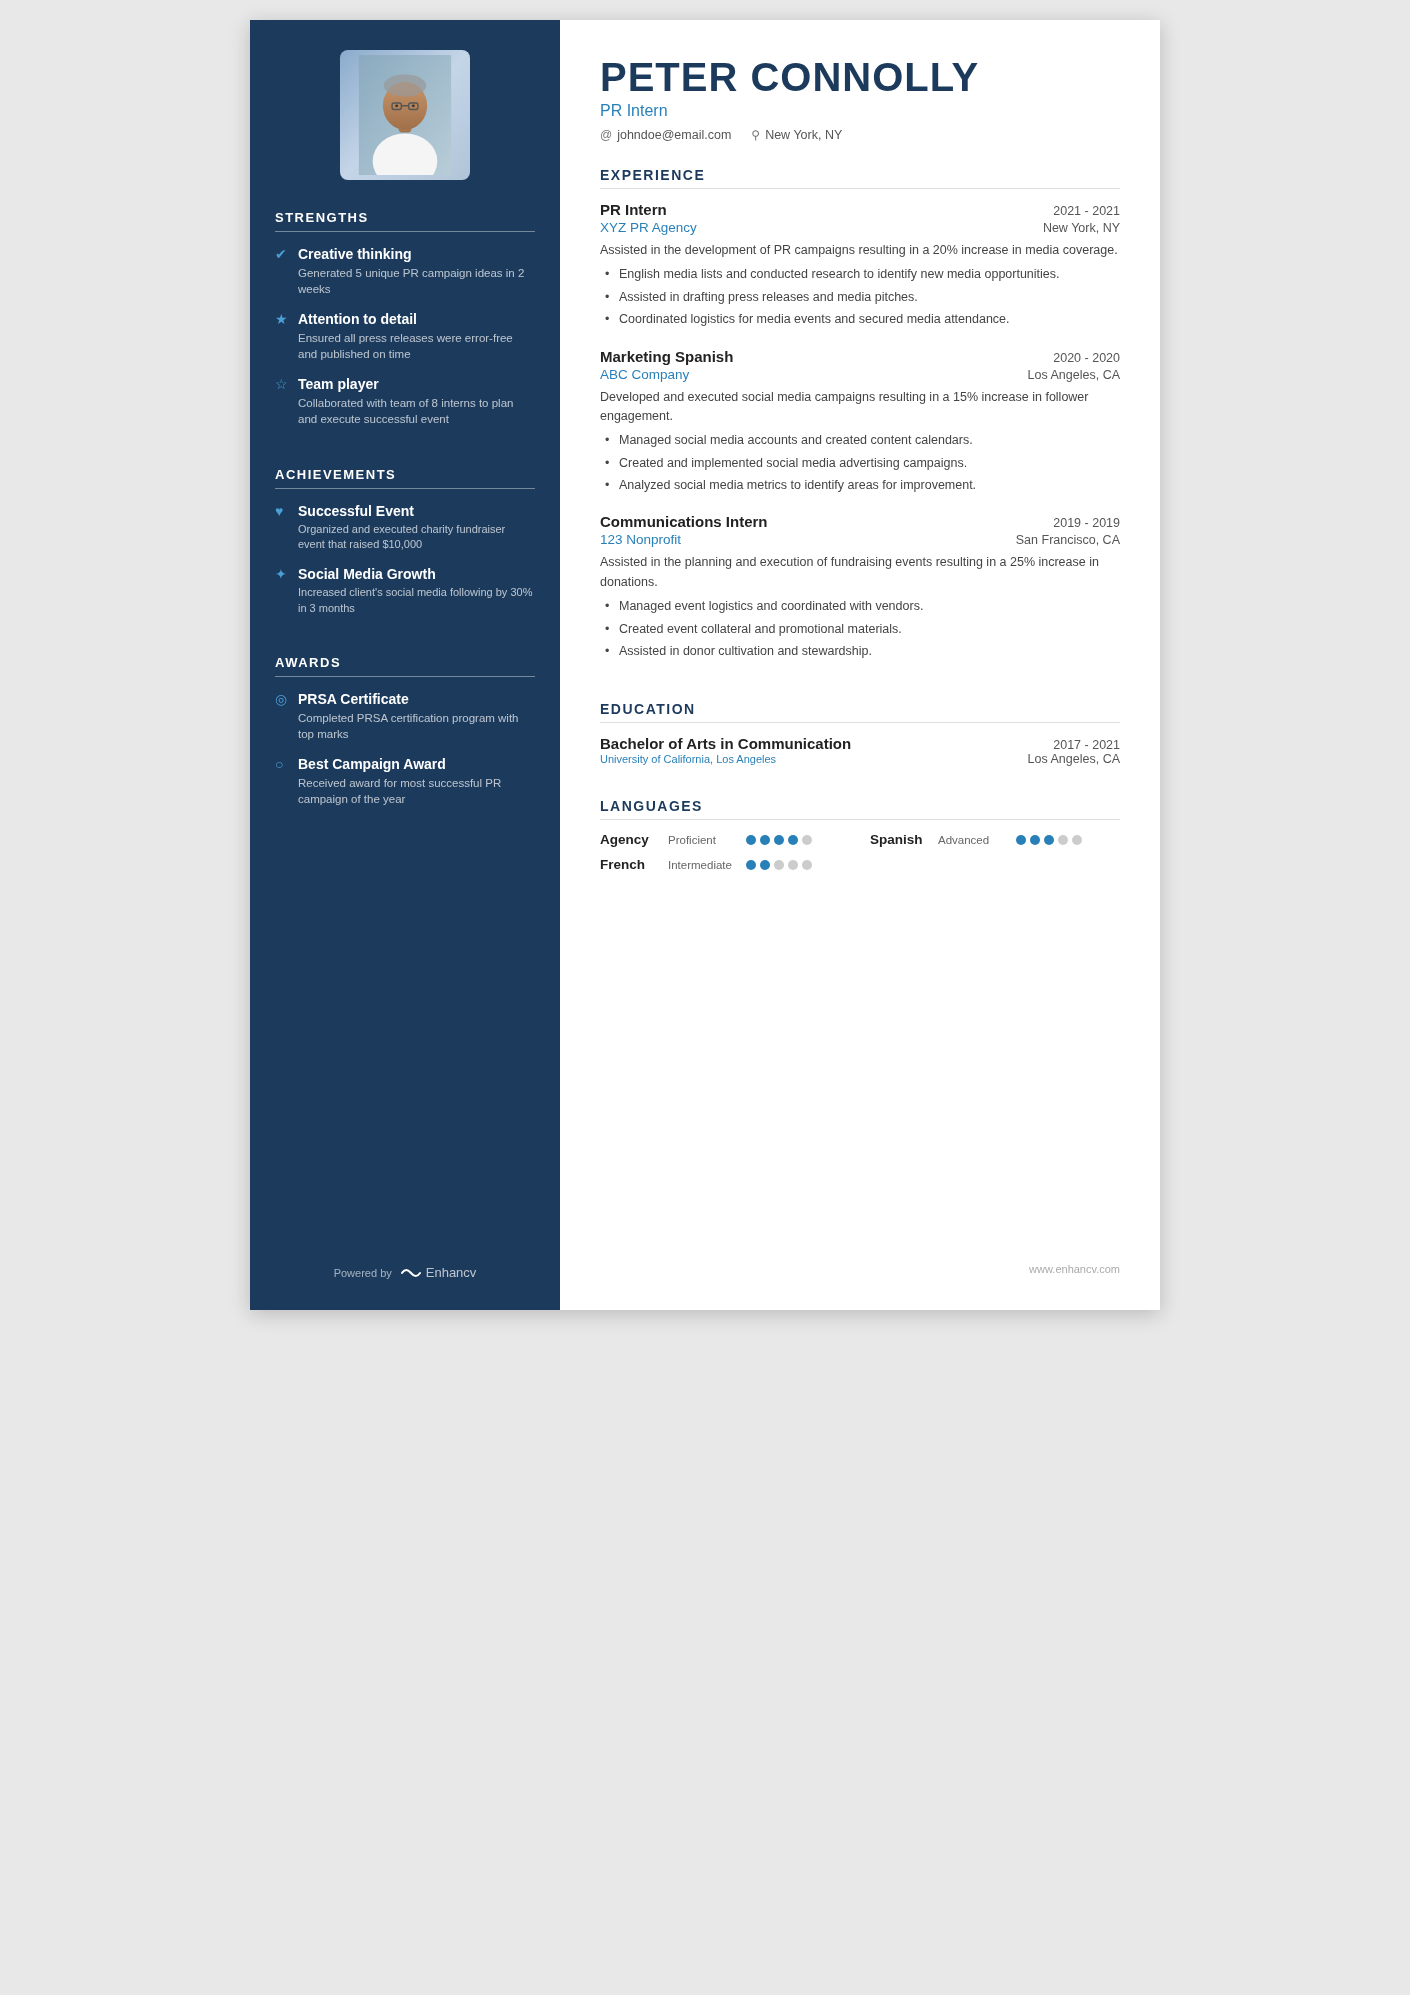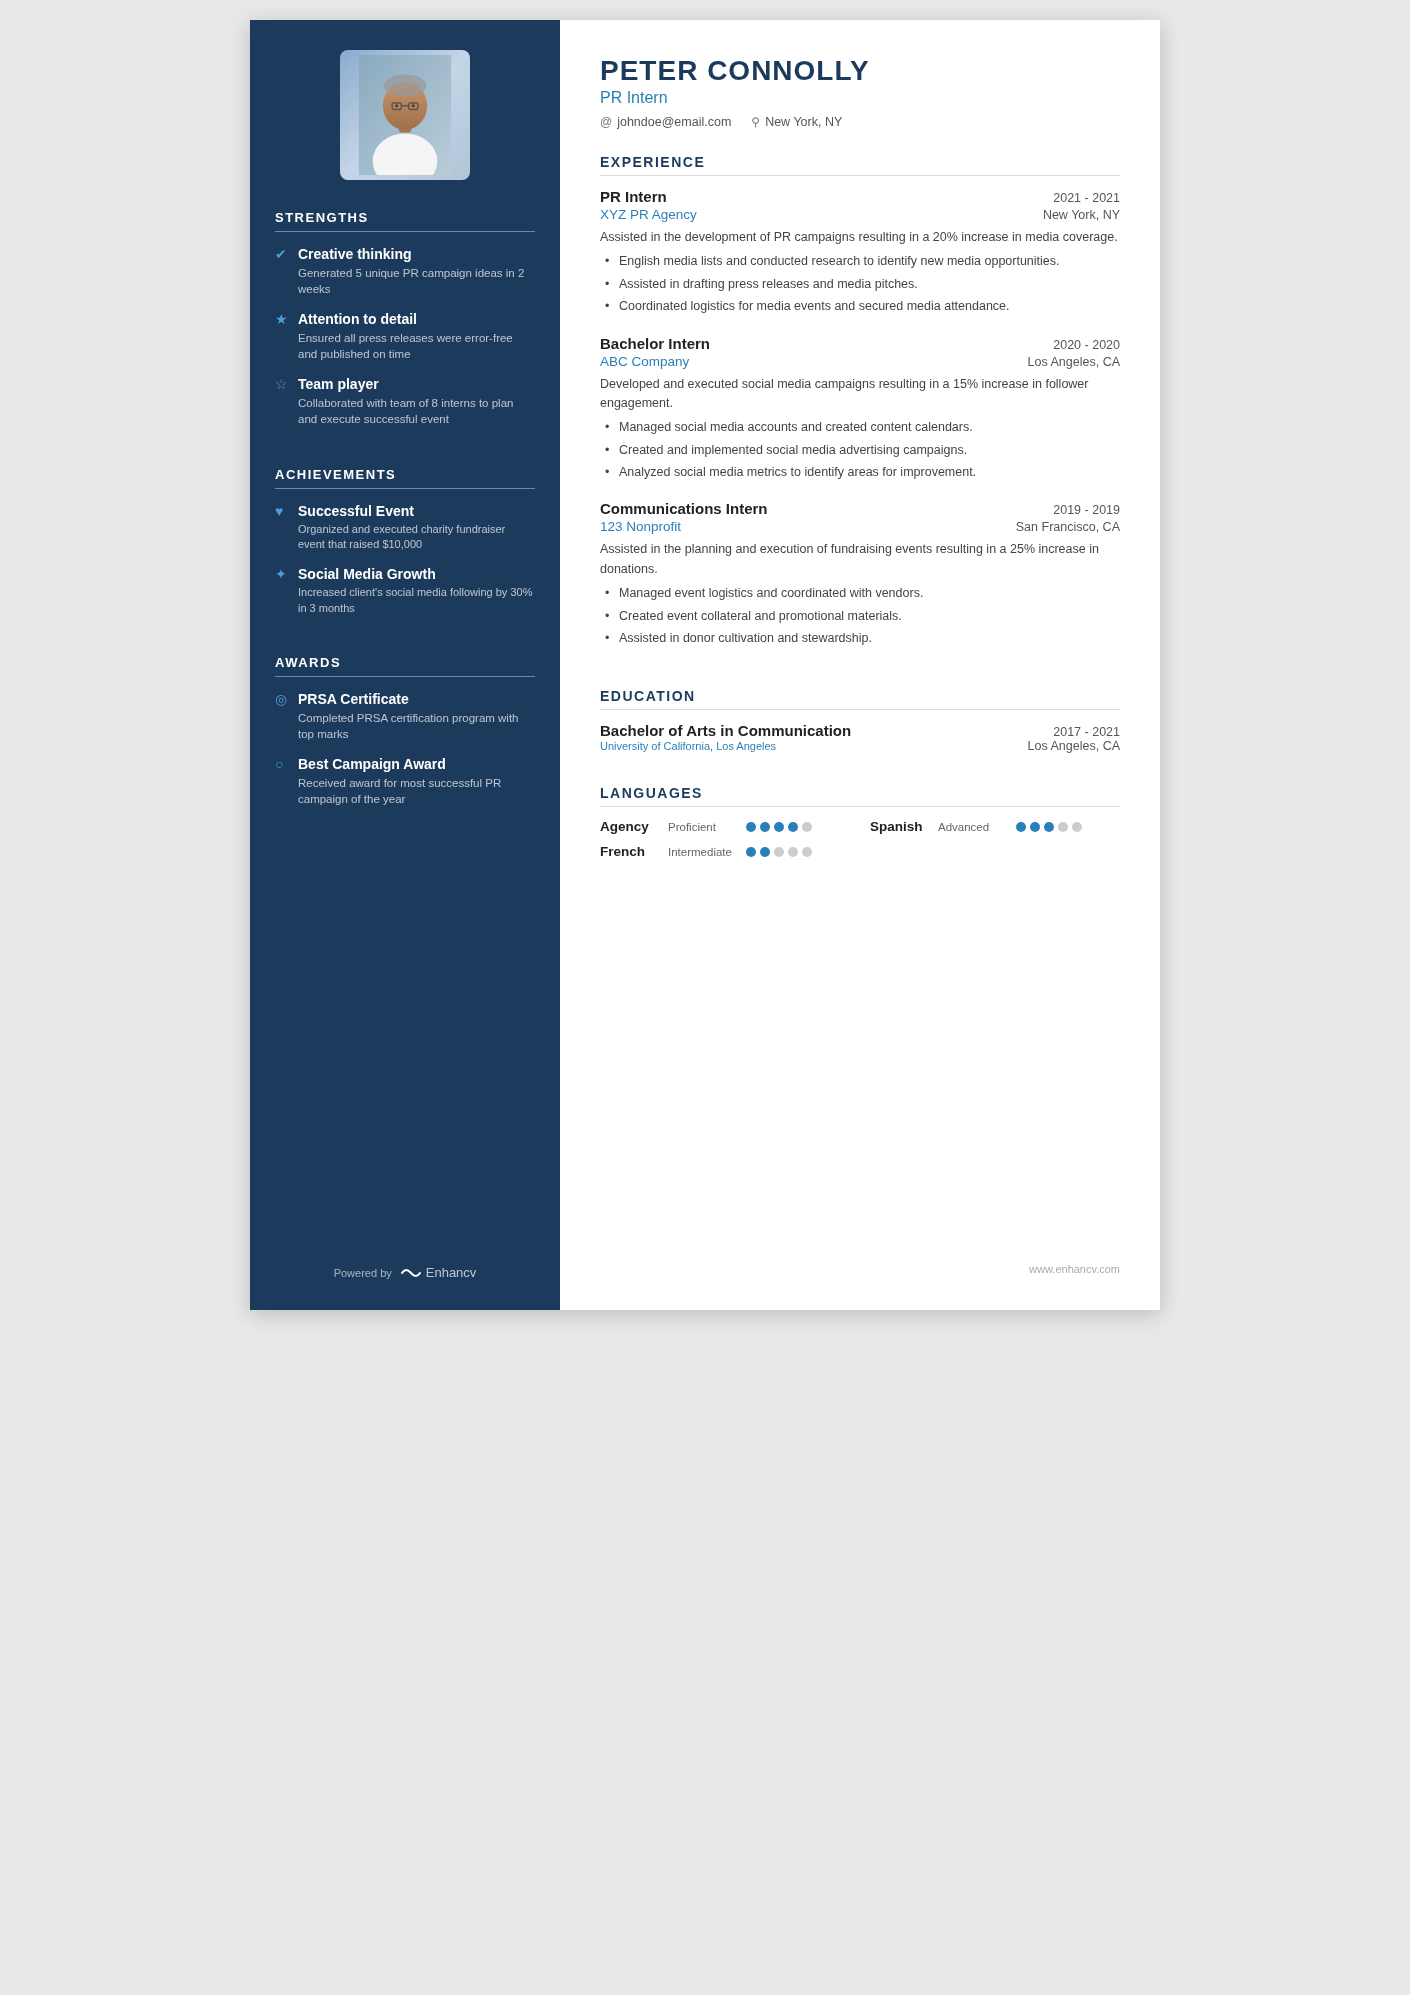--- a/index.html
+++ b/index.html
@@ -158,21 +158,21 @@
       gap: 4px;
     }
     
     .main {
       flex: 1;
       padding: 35px 40px;
       display: flex;
       flex-direction: column;
     }
     .name {
-      font-size: 28px;
+      font-size: 40px;
       font-weight: 900;
       color: #1c3a5c;
       letter-spacing: 1px;
       text-transform: uppercase;
     }
     .job-title {
       font-size: 16px;
       color: #2980b9;
       font-weight: 500;
       margin-bottom: 8px;
@@ -490,21 +490,21 @@
         <div class="exp-desc">Assisted in the development of PR campaigns resulting in a 20% increase in media coverage.</div>
         <ul class="exp-bullets">
           <li>English media lists and conducted research to identify new media opportunities.</li>
           <li>Assisted in drafting press releases and media pitches.</li>
           <li>Coordinated logistics for media events and secured media attendance.</li>
         </ul>
       </div>
 
       <div class="exp-item">
         <div class="exp-header-row">
-          <span class="exp-job-title">Bachelor Intern</span>
+          <span class="exp-job-title">Marketing Spanish</span>
           <span class="exp-dates">2020 - 2020</span>
         </div>
         <div class="exp-company-row">
           <span class="exp-company">ABC Company</span>
           <span class="exp-location">Los Angeles, CA</span>
         </div>
         <div class="exp-desc">Developed and executed social media campaigns resulting in a 15% increase in follower engagement.</div>
         <ul class="exp-bullets">
           <li>Managed social media accounts and created content calendars.</li>
           <li>Created and implemented social media advertising campaigns.</li>

